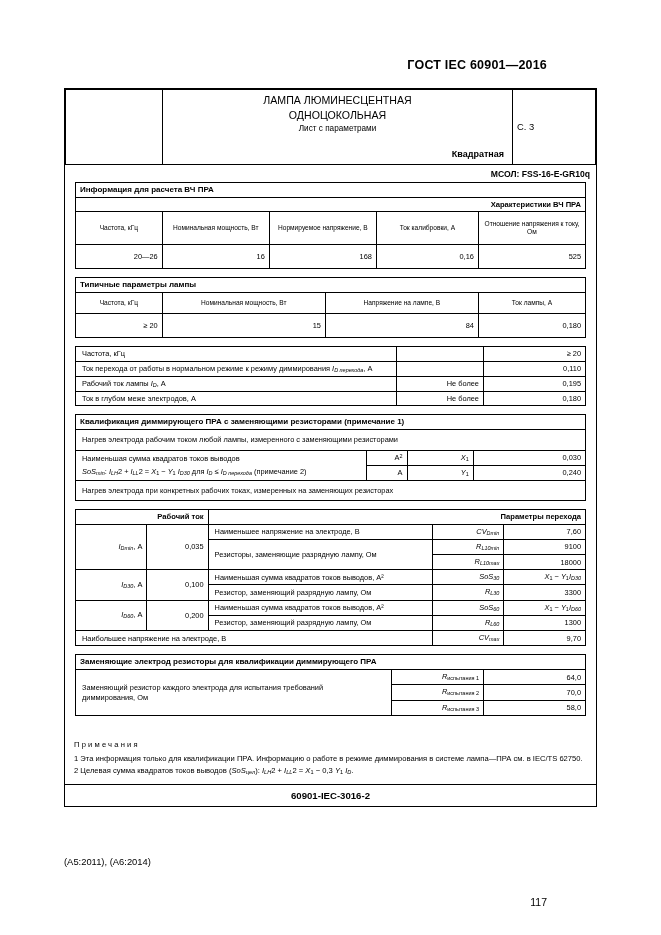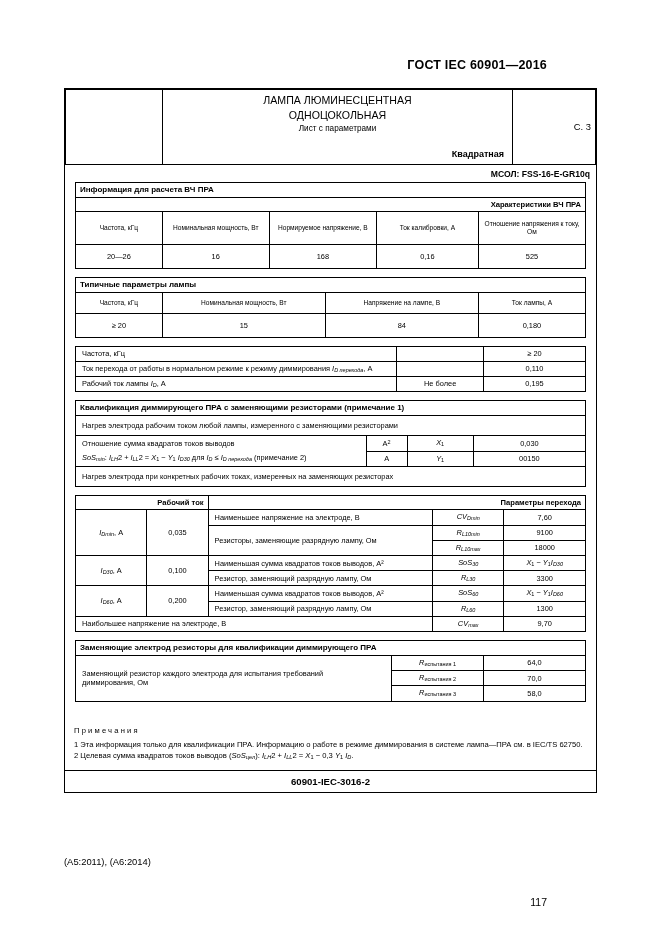--- a/index.html
+++ b/index.html
@@ -49,21 +49,21 @@
     font-weight: normal;
     line-height: 1.25;
   }
   
   .titleblock td {
     border: 1px solid #000;
     height: 70px;
   }
   .tb-left { width: 88px; }
   .tb-mid { text-align: center; }
-  .tb-right { width: 74px; text-align: right; }
+  .tb-right { width: 74px; text-align: left; }
   .tb-title {
     font-size: 10.6px;
     font-weight: normal;
     line-height: 1.35;
     text-align: center;
   }
   .tb-sub {
     font-size: 8.2px;
     text-align: center;
     margin-top: 2px;
@@ -90,21 +90,21 @@
   }
   .band {
     font-weight: bold;
     font-size: 8px;
   }
   .band-sm {
     text-align: right;
     font-weight: bold;
     font-size: 7.6px;
   }
-  .ctr { text-align: center; }
+  .ctr { text-align: right; }
   .lft { text-align: left; }
   .hdr-cell {
     text-align: center;
     font-size: 6.6px;
     line-height: 1.3;
     height: 28px;
   }
   .tall { height: 19px; }
   .note-band {
     font-size: 7.4px;
@@ -252,20 +252,25 @@
         <tr>
           <td class="lft pad-l">Ток перехода от работы в нормальном режиме к режиму диммирования <span class="ital">I</span><span class="sub ital">D перехода</span>, А</td>
           <td class="ctr"></td>
           <td class="ctr">0,110</td>
         </tr>
         <tr>
           <td class="lft pad-l">Рабочий ток лампы <span class="ital">I</span><span class="sub ital">D</span>, А</td>
           <td class="ctr">Не более</td>
           <td class="ctr">0,195</td>
         </tr>
+        <tr>
+          <td class="lft pad-l">Ток в глубом меже электродов, А</td>
+          <td class="ctr">Не более</td>
+          <td class="ctr">0,180</td>
+        </tr>
       </tbody>
         </table>
     </div>
 
     <div class="inner-wrap">
       <table>
         <colgroup>
           <col style="width:57%">
             <col style="width:8%">
             <col style="width:13%">
@@ -273,33 +278,33 @@
         </colgroup>
         <tbody>
             <tr>
               <td class="band" colspan="4">Квалификация диммирующего ПРА с заменяющими резисторами (примечание 1)</td>
             </tr>
         <tr>
               <td class="note-band lft" colspan="4">Нагрев электрода рабочим током любой лампы, измеренного с заменяющими резисторами</td>
             </tr>
         <tr>
           <td class="lft pad-l" rowspan="2">
-            <div>Отношение сумма квадратов токов выводов</div>
+            <div>Наименьшая сумма квадратов токов выводов</div>
             <div class="sos-line" style="margin-top:4px">
               <span class="ital">SoS</span><span class="sub ital">min</span>: <span class="ital">I</span><span class="sub ital">LH</span>2 + <span class="ital">I</span><span class="sub ital">LL</span>2 = <span class="ital">X</span><span class="sub">1</span> − <span class="ital">Y</span><span class="sub">1</span> <span class="ital">I</span><span class="sub ital">D30</span> для <span class="ital">I</span><span class="sub ital">D</span> ≤ <span class="ital">I</span><span class="sub ital">D перехода</span> (примечание 2)
             </div>
           </td>
           <td class="ctr">A<span class="sup">2</span></td>
           <td class="ctr"><span class="ital">X</span><span class="sub">1</span></td>
           <td class="ctr">0,030</td>
         </tr>
         <tr>
           <td class="ctr">A</td>
           <td class="ctr"><span class="ital">Y</span><span class="sub">1</span></td>
-          <td class="ctr">00150</td>
+          <td class="ctr">0,240</td>
         </tr>
         <tr>
               <td class="note-band lft" colspan="4">Нагрев электрода при конкретных рабочих токах, измеренных на заменяющих резисторах</td>
             </tr>
       </tbody>
         </table>
     </div>
 
     <div class="inner-wrap">
       <table>

